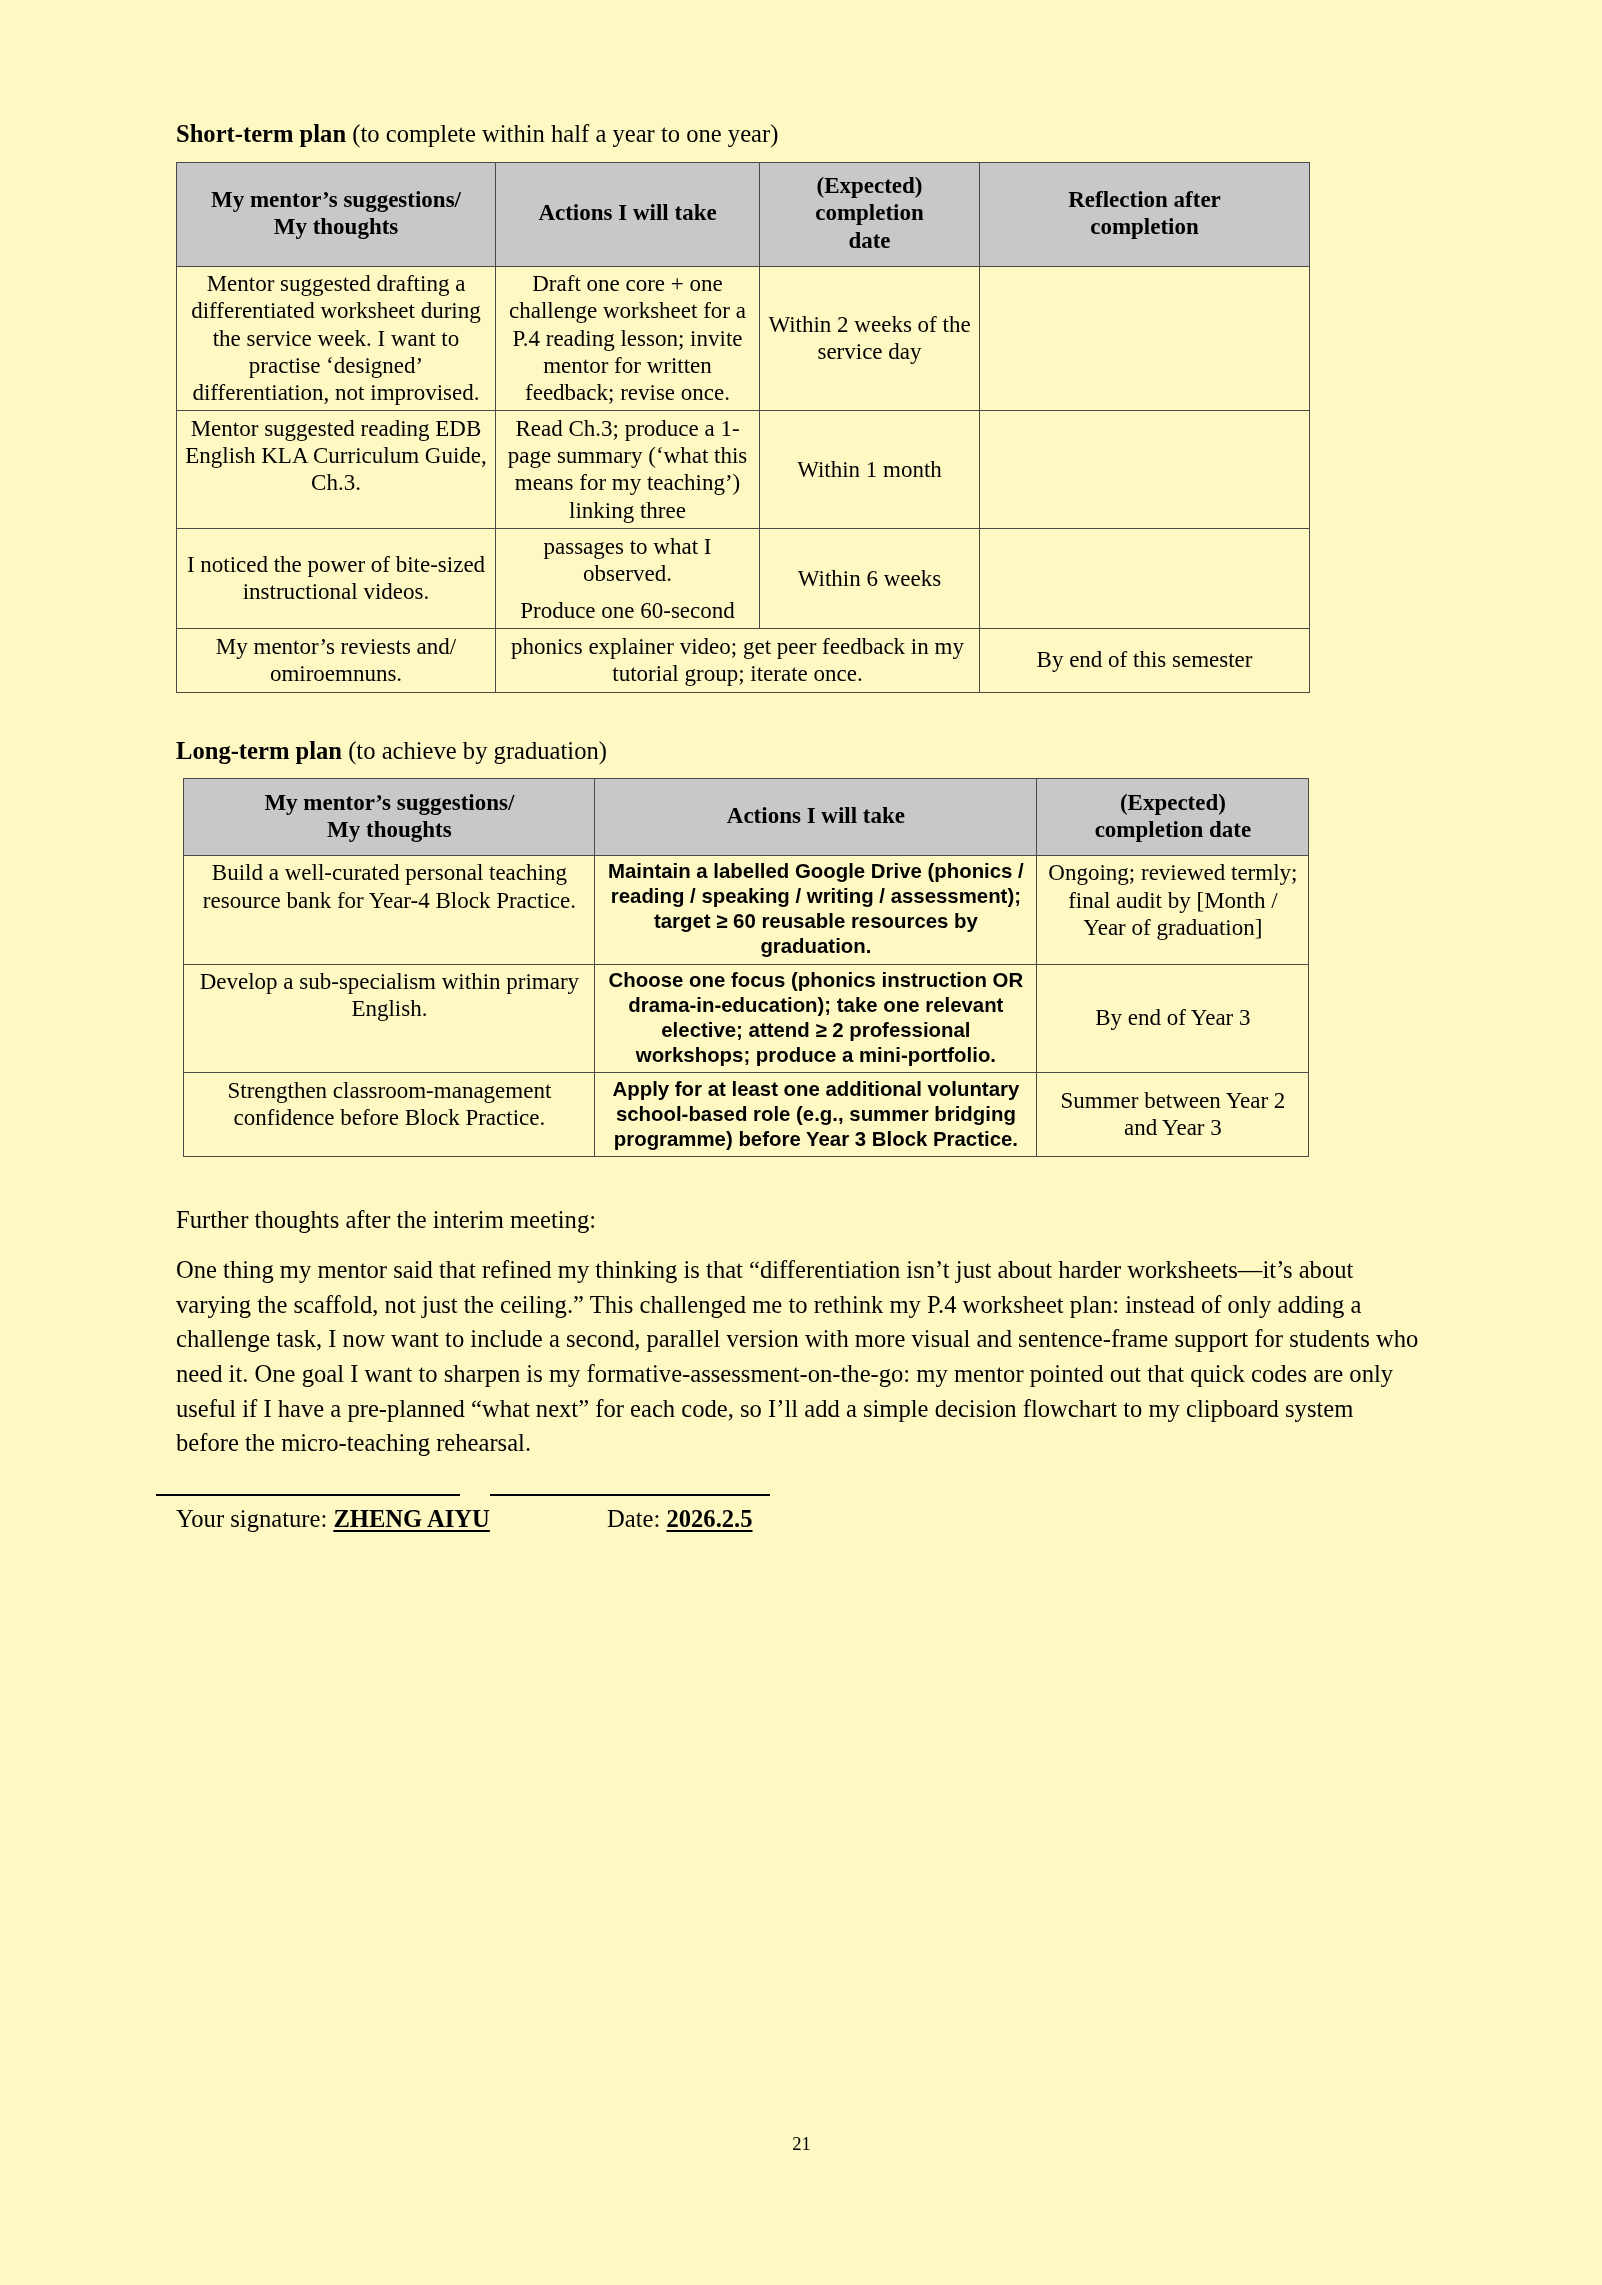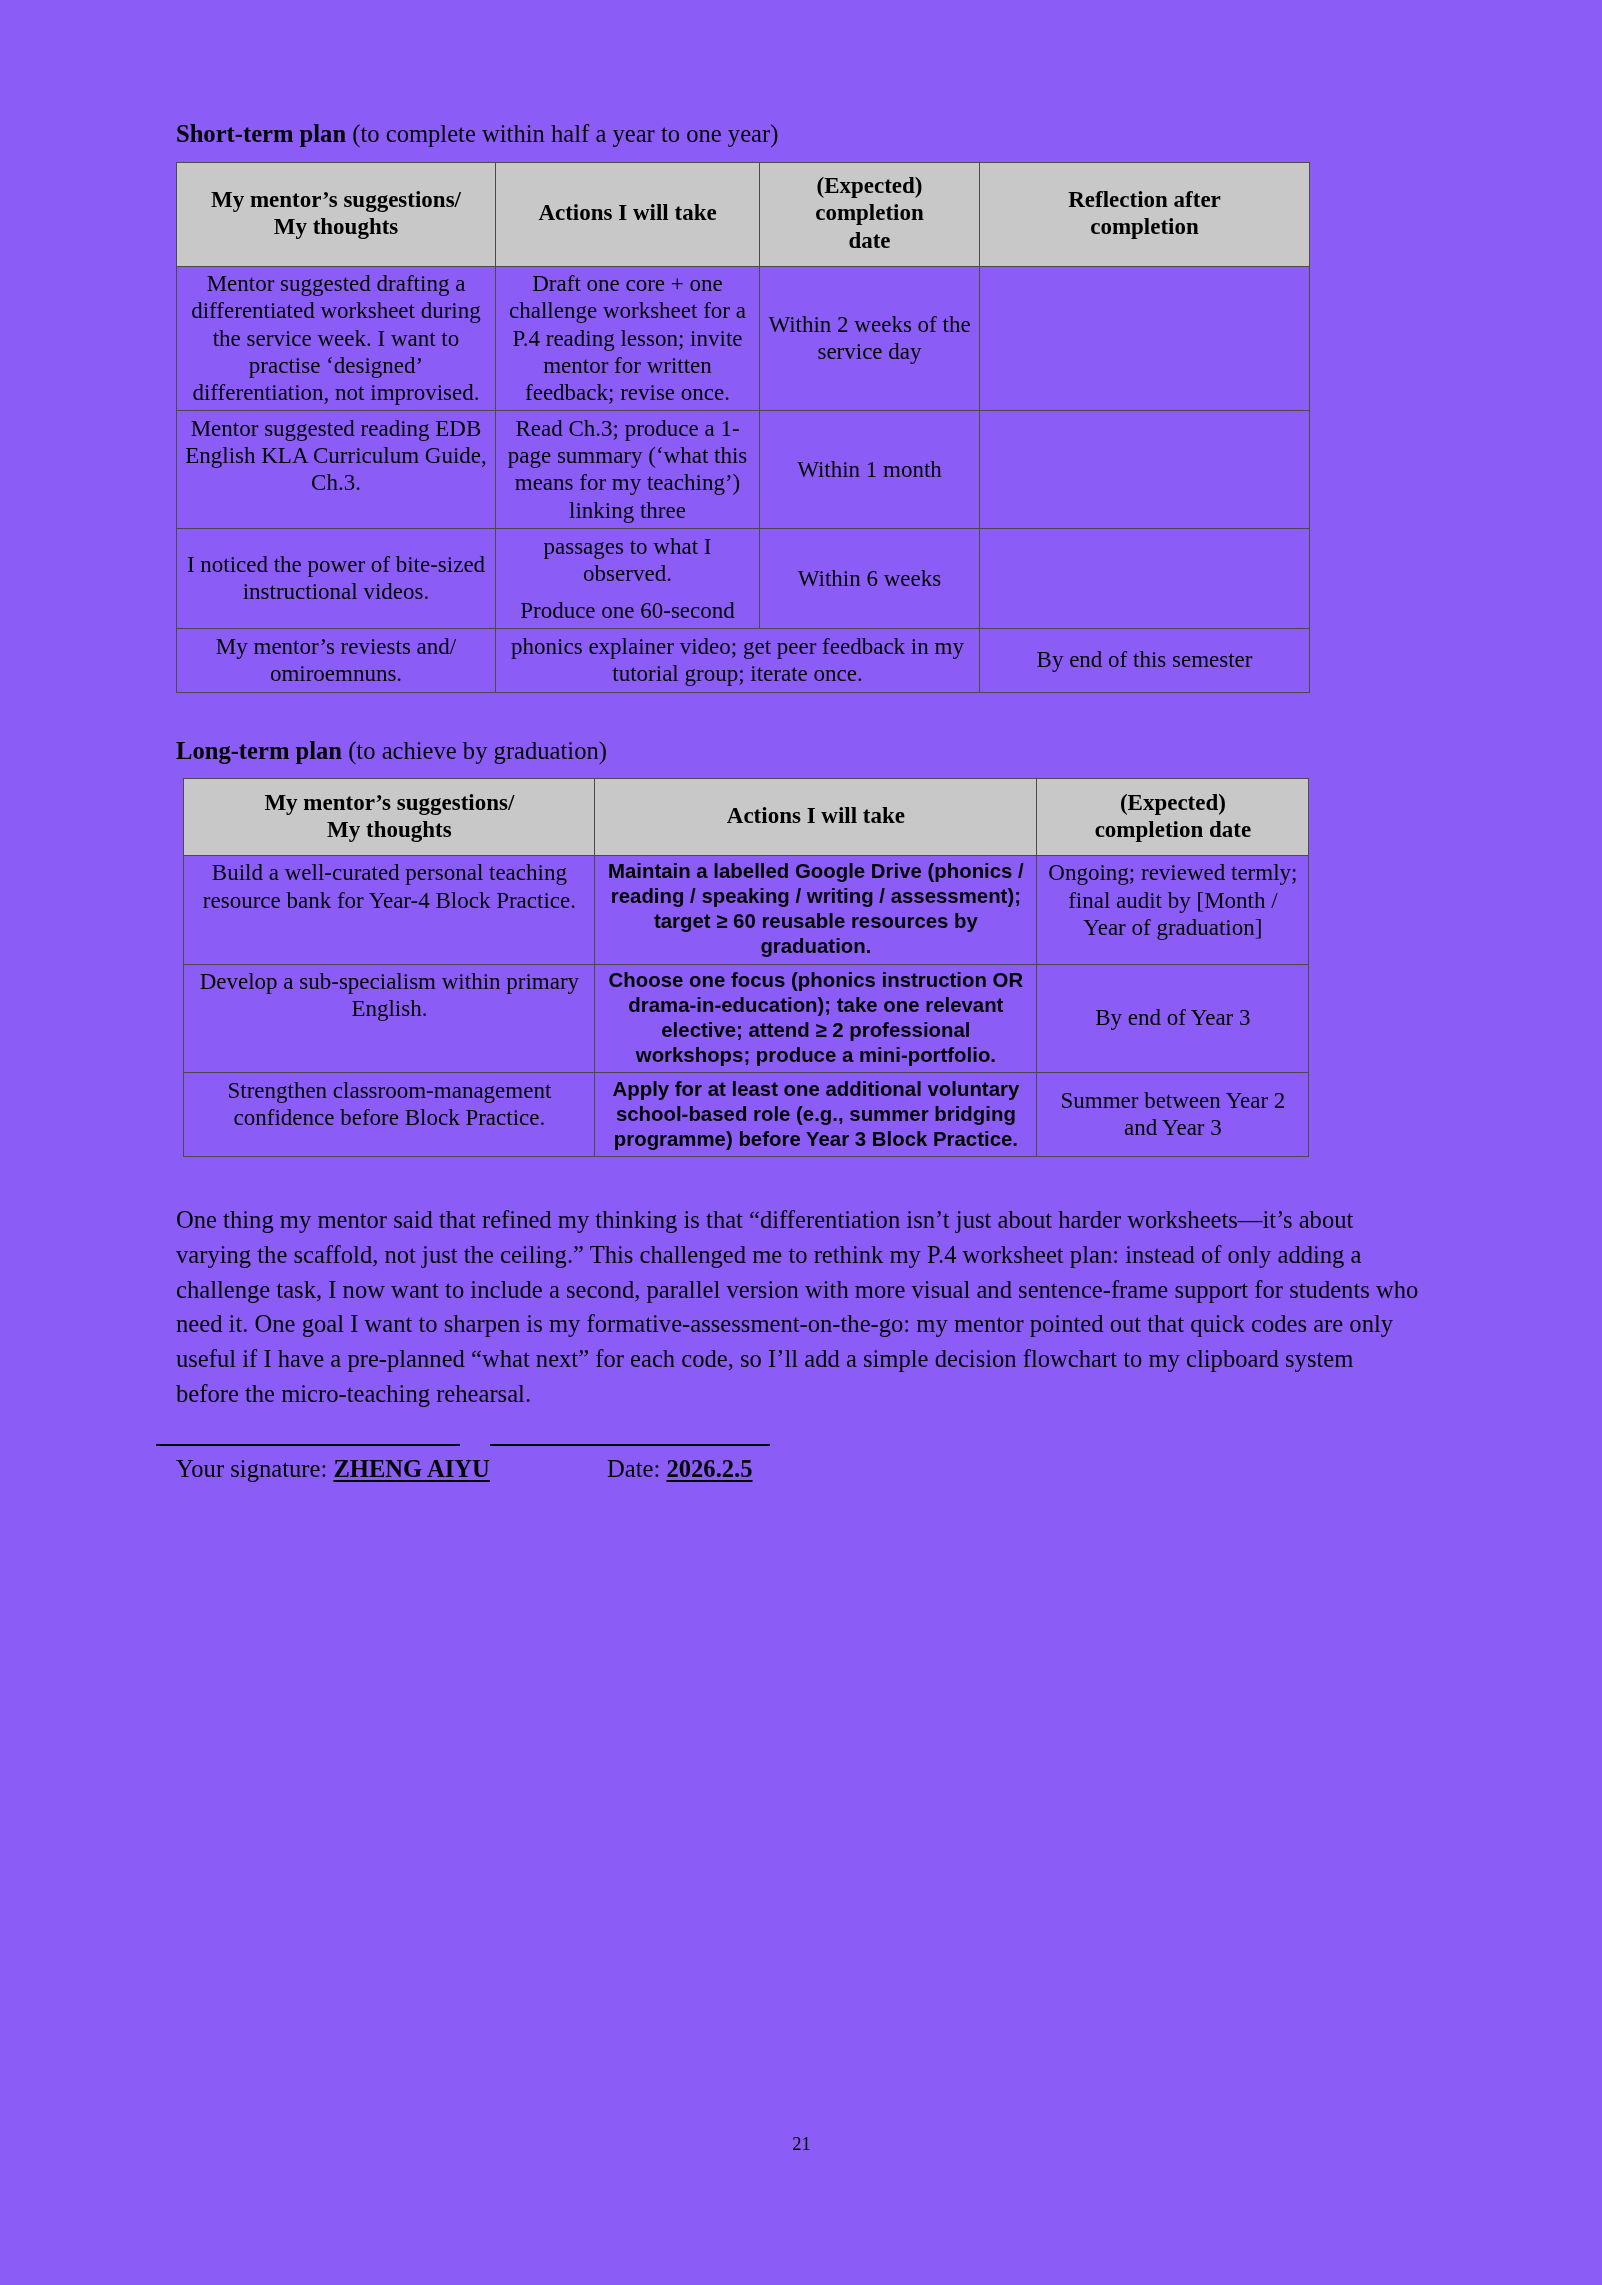--- a/index.html
+++ b/index.html
@@ -13,21 +13,21 @@
     font-family: "Liberation Serif", "DejaVu Serif", serif;
     color: #000000;
     position: relative;
     overflow: hidden;
   }
   .page {
     position: absolute;
     left: 0; top: 0;
     width: 1603px;
     height: 2286px;
-    background: #8b5cf6;
+    background: #fef9c3;
   }
   .content {
     position: absolute;
     left: 176px;
     top: 119px;
     width: 1250px;
   }
 
   
   .section-title {
@@ -258,20 +258,21 @@
         </tr>
         <tr>
           <td>Strengthen classroom-management confidence before Block Practice.</td>
           <td class="sans">Apply for at least one additional voluntary school-based role (e.g., summer bridging programme) before Year 3 Block Practice.</td>
           <td class="mid">Summer between Year 2 and Year 3</td>
         </tr>
       </tbody>
     </table>
 
     <div class="prose">
+      <p class="lead">Further thoughts after the interim meeting:</p>
       <p>One thing my mentor said that refined my thinking is that “differentiation isn’t just about harder worksheets—it’s about varying the scaffold, not just the ceiling.” This challenged me to rethink my P.4 worksheet plan: instead of only adding a challenge task, I now want to include a second, parallel version with more visual and sentence-frame support for students who need it. One goal I want to sharpen is my formative-assessment-on-the-go: my mentor pointed out that quick codes are only useful if I have a pre-planned “what next” for each code, so I’ll add a simple decision flowchart to my clipboard system before the micro-teaching rehearsal.</p>
     </div>
 
     <div class="sign-wrap">
       <div class="rule r1"></div>
       <div class="rule r2"></div>
       <div class="sign-row">
         <span class="sign-label">Your signature:</span>
         <span class="sign-value">ZHENG AIYU</span>
         <span class="date-group">

